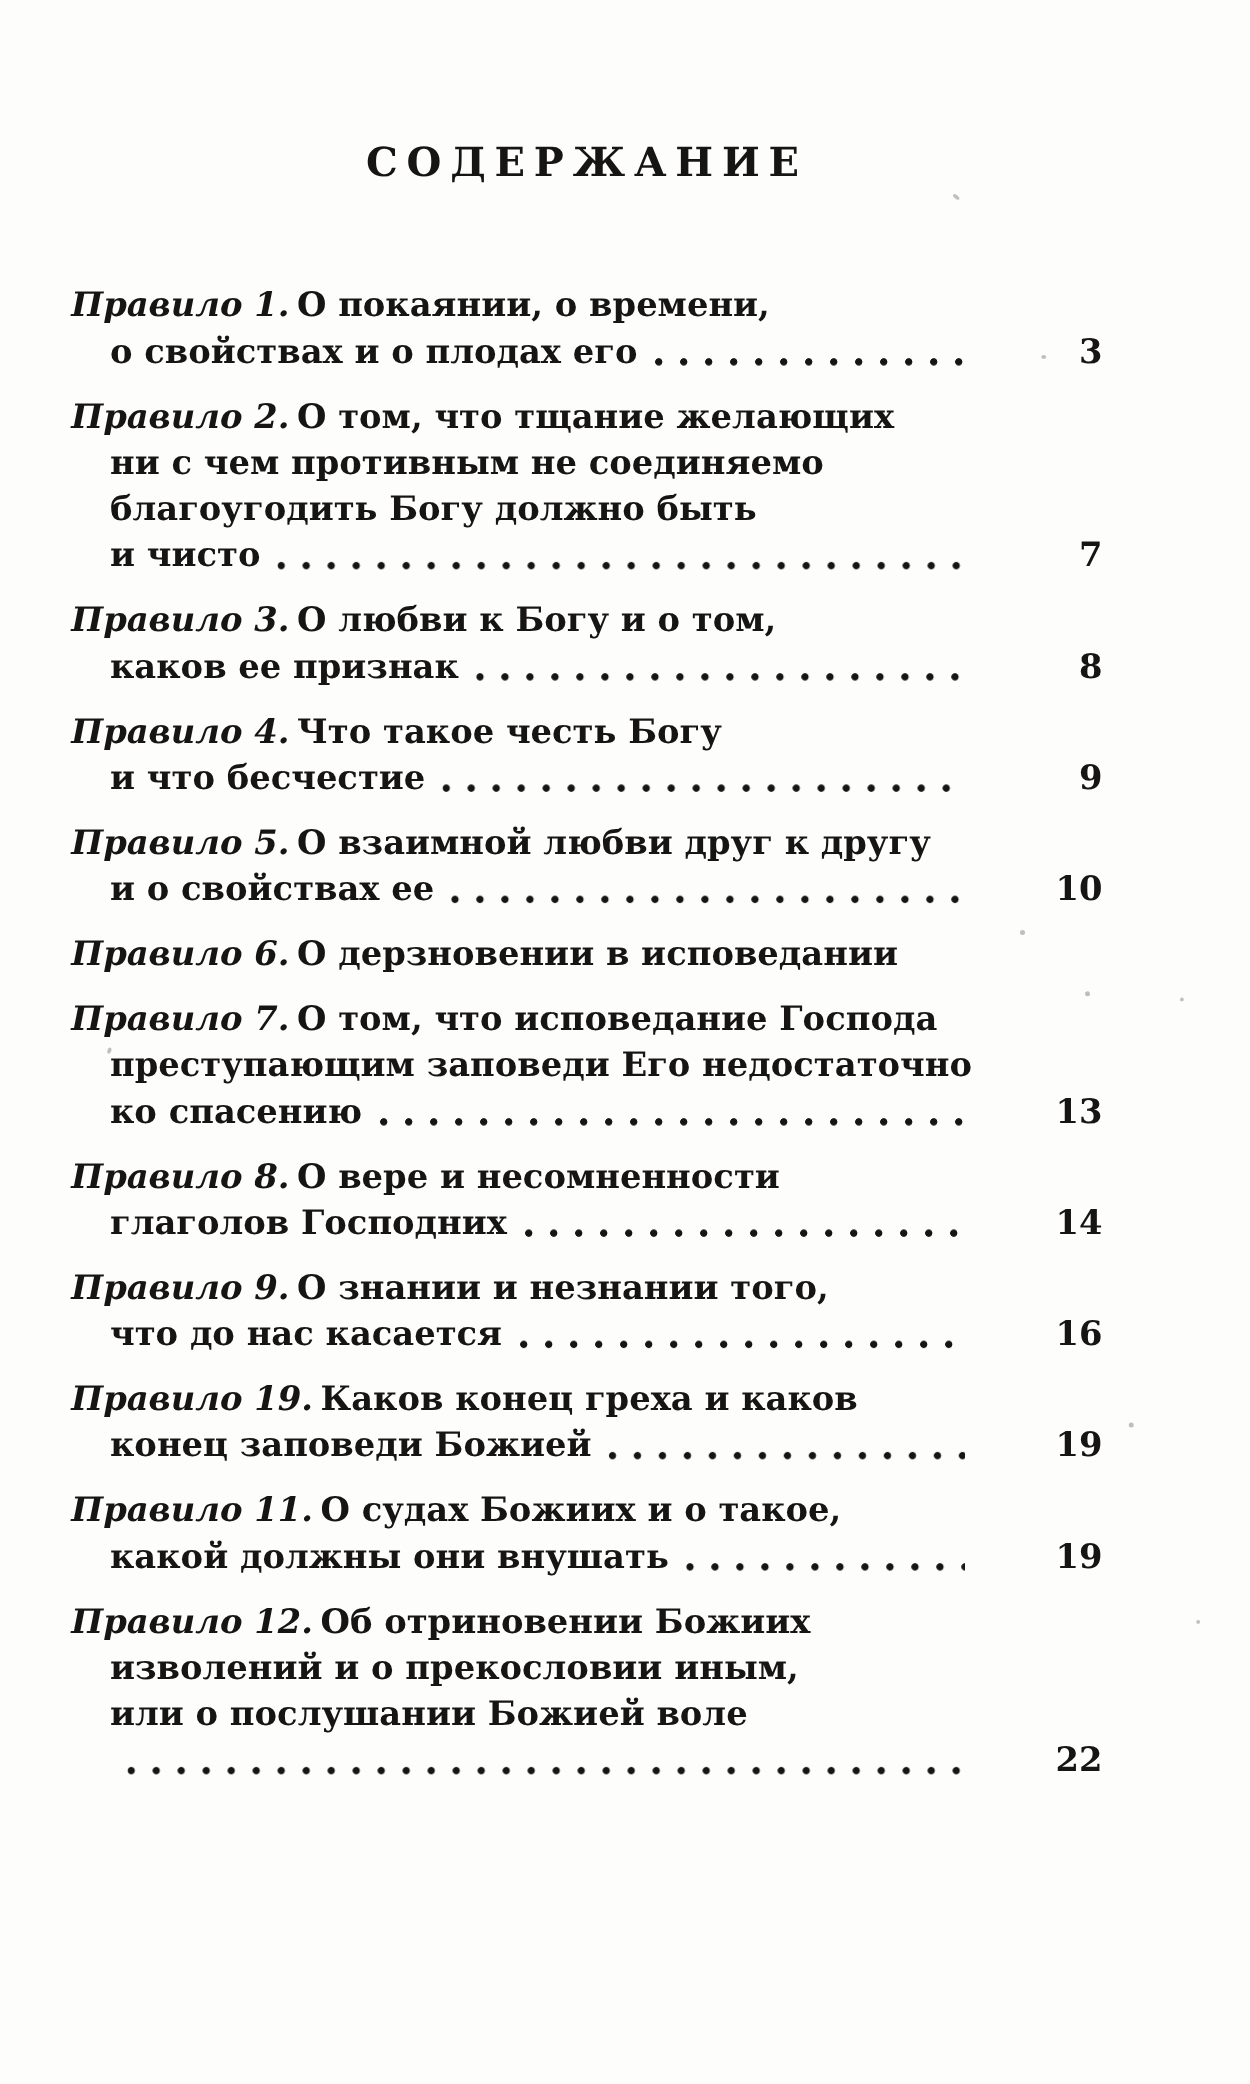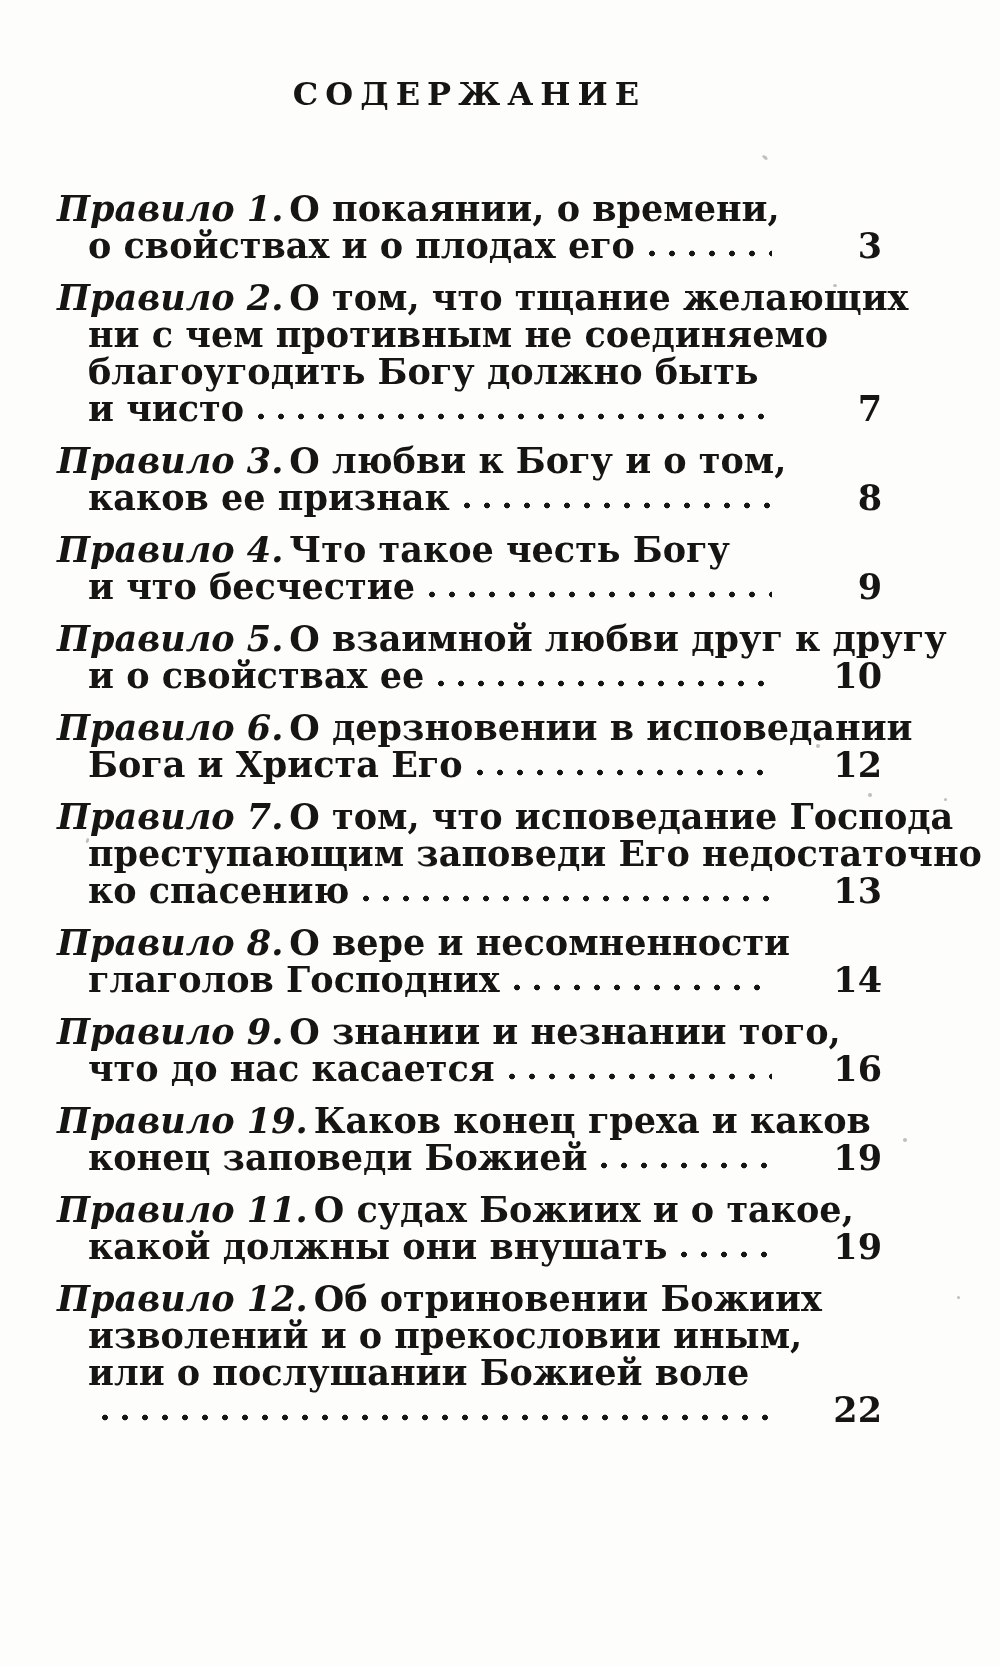--- a/index.html
+++ b/index.html
@@ -17,38 +17,38 @@
     color: var(--ink);
     font-family: "DejaVu Serif", "Liberation Serif", serif;
     position: relative;
     overflow: hidden;
   }
   .page {
     position: absolute;
     top: 0; left: 0;
     width: 863px;
     height: 1667px;
-    padding: 76px 0 0 57px;
+    padding: 112px 0 0 57px;
     box-sizing: border-box;
   }
   .title {
     width: 825px;
     margin: 0 0 78px 0;
     text-align: center;
     font-size: 32px;
     font-weight: 700;
     letter-spacing: 0.22em;
     line-height: 36px;
     white-space: nowrap;
   }
   .entries {
     width: 825px;
   }
   .entry {
-    font-size: 35px;
+    font-size: 27px;
     font-weight: 700;
     line-height: 37px;
     margin: 0 0 15px 0;
   }
   .entry:last-child { margin-bottom: 0; }
   .line {
     white-space: nowrap;
   }
   .line.cont {
     padding-left: 31px;
@@ -141,25 +141,20 @@
       <div class="entry">
         <div class="line first"><span class="label">Правило 5.</span><span class="txt">О взаимной любви друг к другу</span></div>
         <div class="line cont leader-line">
           <span class="txt">и о свойствах ее</span>
           <span class="dots"></span>
           <span class="page-num">10</span>
         </div>
       </div>
       <div class="entry">
         <div class="line first"><span class="label">Правило 6.</span><span class="txt">О дерзновении в исповедании</span></div>
-        <div class="line cont leader-line">
-          <span class="txt">Бога и Христа Его</span>
-          <span class="dots"></span>
-          <span class="page-num">12</span>
-        </div>
       </div>
       <div class="entry">
         <div class="line first"><span class="label">Правило 7.</span><span class="txt">О том, что исповедание Господа</span></div>
         <div class="line cont"><span class="txt">преступающим заповеди Его недостаточно</span></div>
         <div class="line cont leader-line">
           <span class="txt">ко спасению</span>
           <span class="dots"></span>
           <span class="page-num">13</span>
         </div>
       </div>

